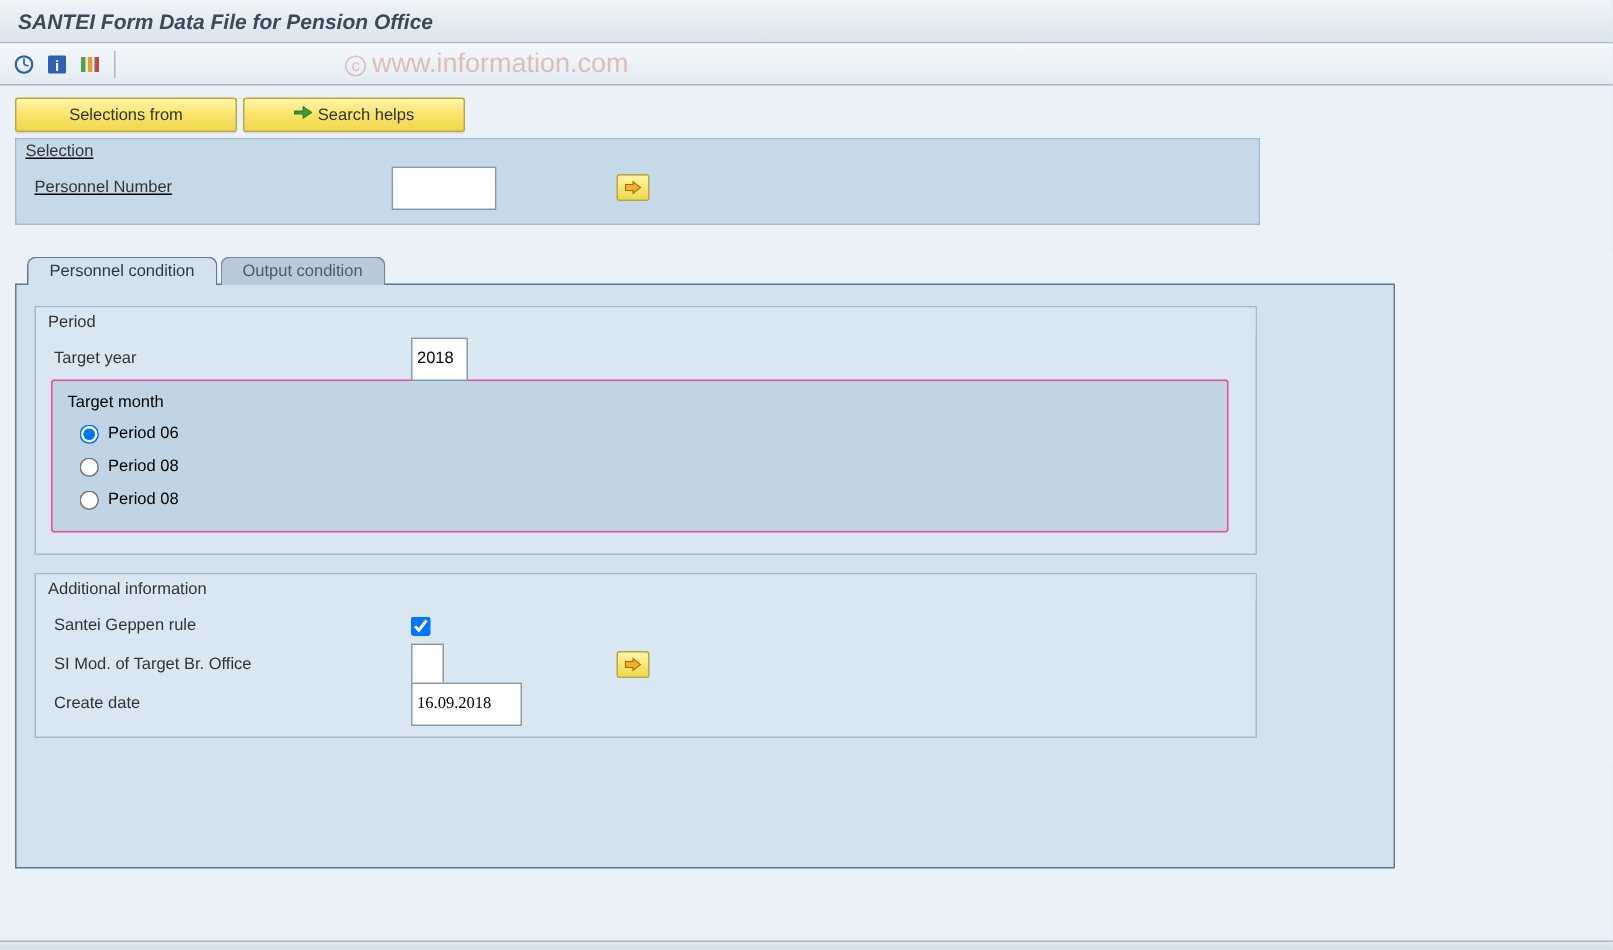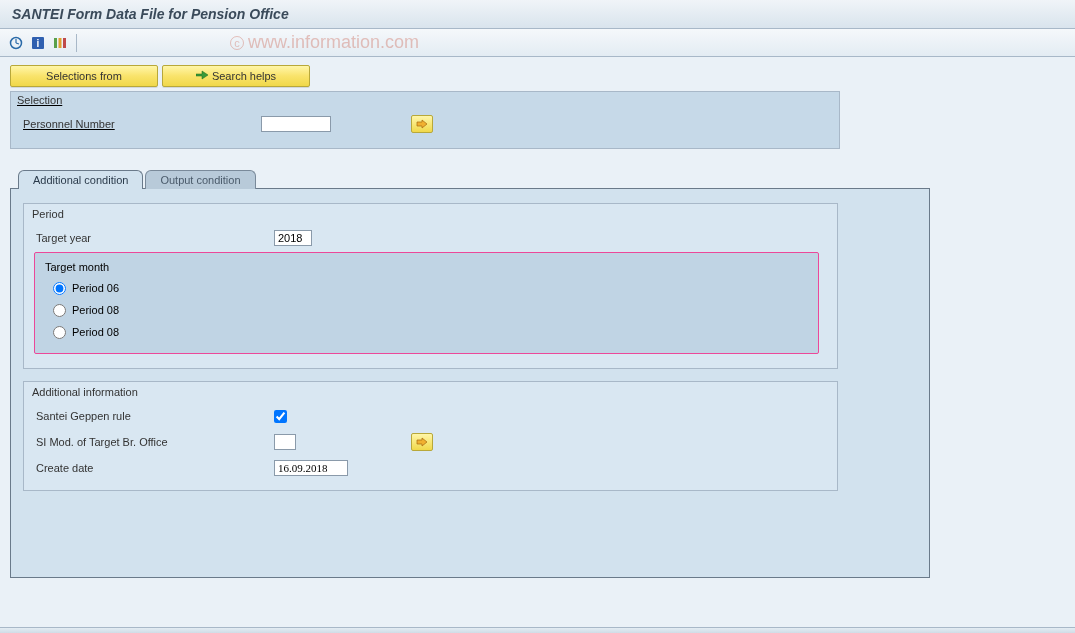--- a/index.html
+++ b/index.html
@@ -105,21 +105,21 @@
       margin-bottom: 2px;
     }
     .form-label {
       width: 240px;
       color: #333;
       padding-left: 2px;
     }
     .text-input {
       border: 1px solid #8a9aaa;
       background: #fff;
-      height: 16px;
+      height: 29px;
       padding: 1px 3px;
       font-size: 11px;
     }
     .multi-btn {
       width: 22px;
       height: 18px;
       background: linear-gradient(to bottom, #fff6a8 0%, #f0d84a 100%);
       border: 1px solid #b8a83a;
       border-radius: 2px;
       display: inline-flex;
@@ -277,21 +277,21 @@
               <path d="M1 3 h5 v-2 l5 4 -5 4 v-2 h-5 z" fill="#f0b030" stroke="#a86a10" stroke-width="0.7"></path>
             </svg>
         </span>
       </div>
     </div>
   </div>
 
   <div class="tabs-wrap">
     <div class="tab-strip">
       <div class="tab active">
-        <span>Additional condition</span>
+        <span>Personnel condition</span>
       </div>
       <div class="tab inactive">
         <span>Output condition</span>
       </div>
     </div>
     <div class="tab-body">
 
       <div class="fieldset-light" style="width:815px;">
         <div class="fieldset-legend">Period</div>
         <div class="fieldset-body">

